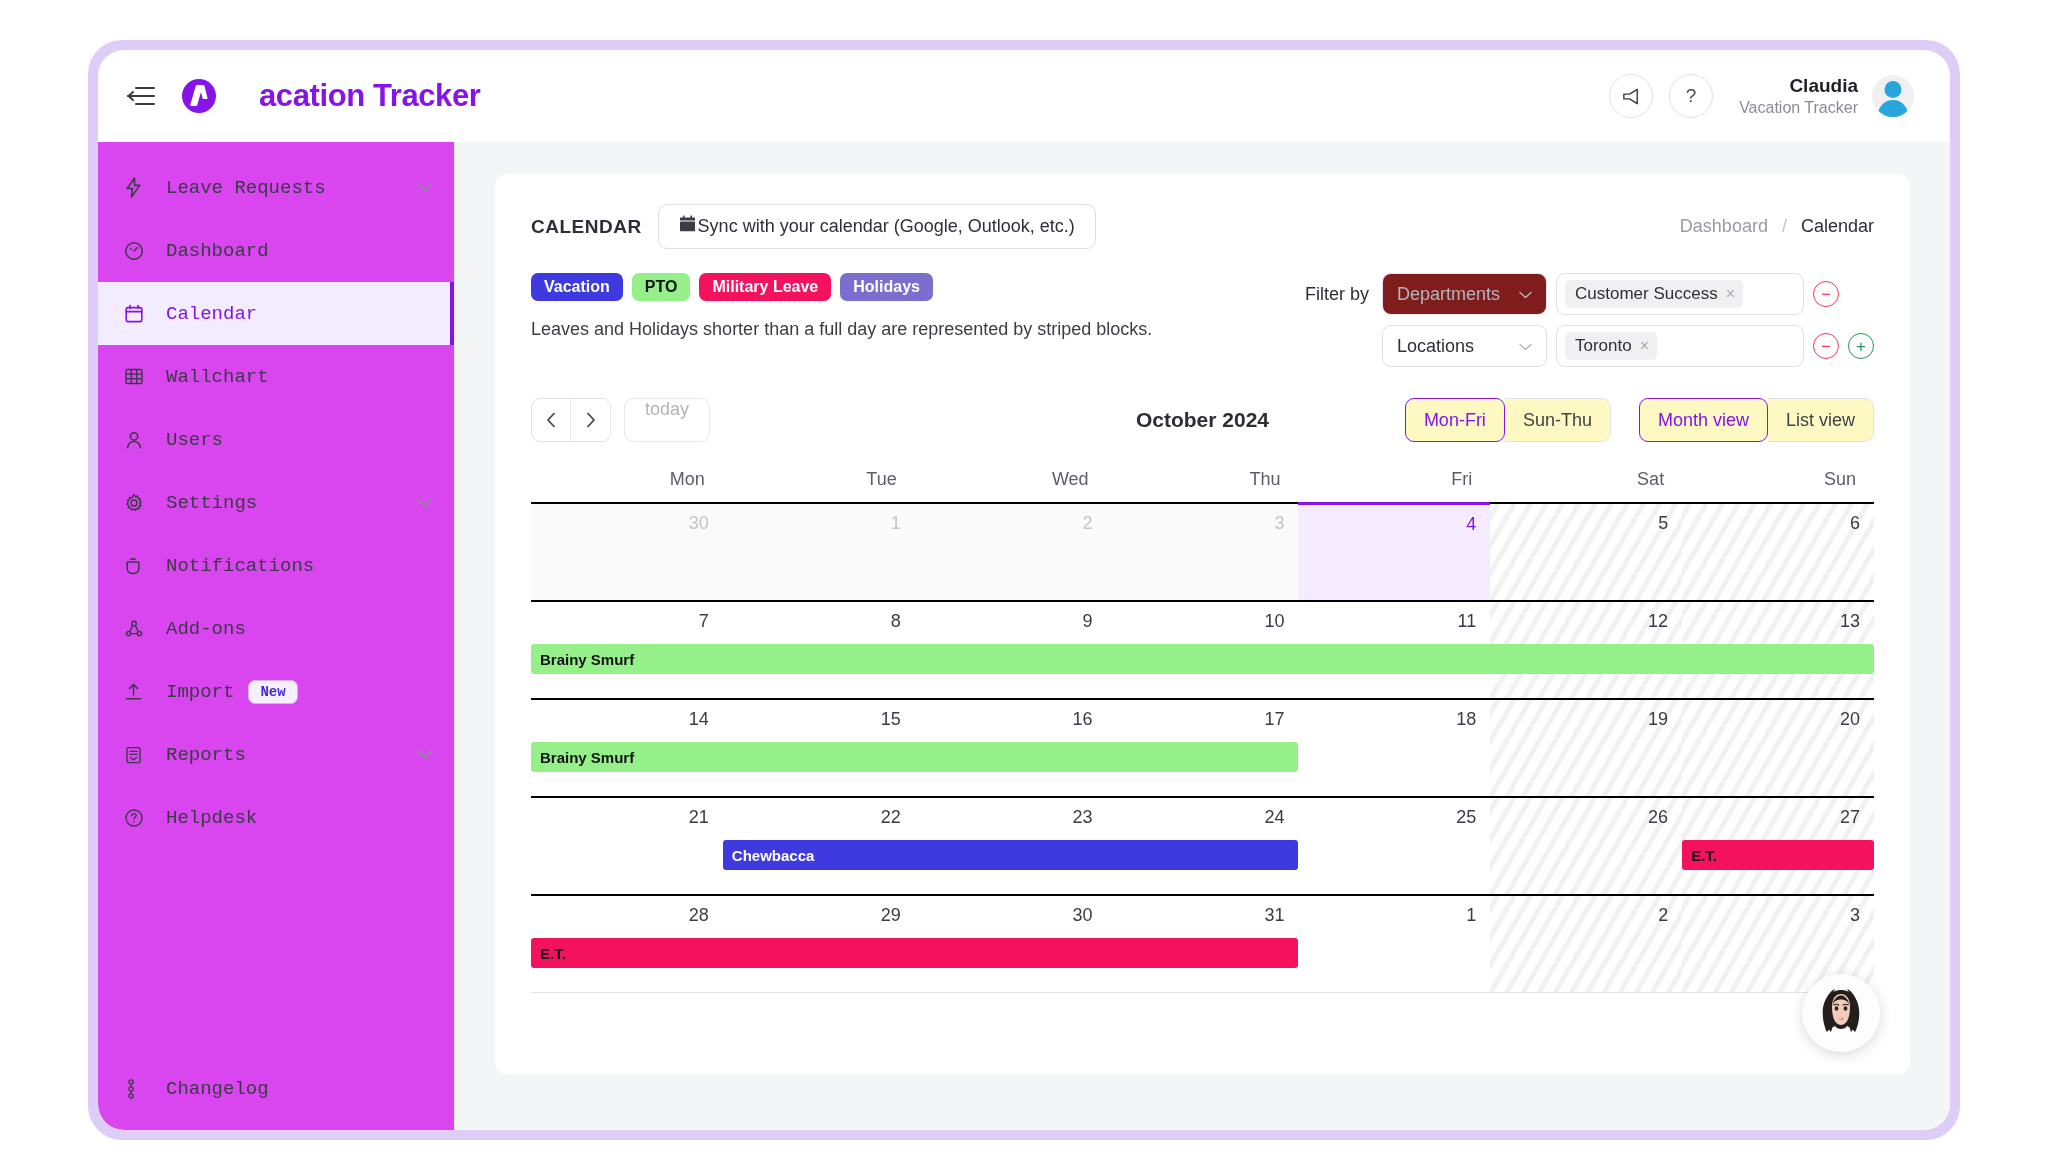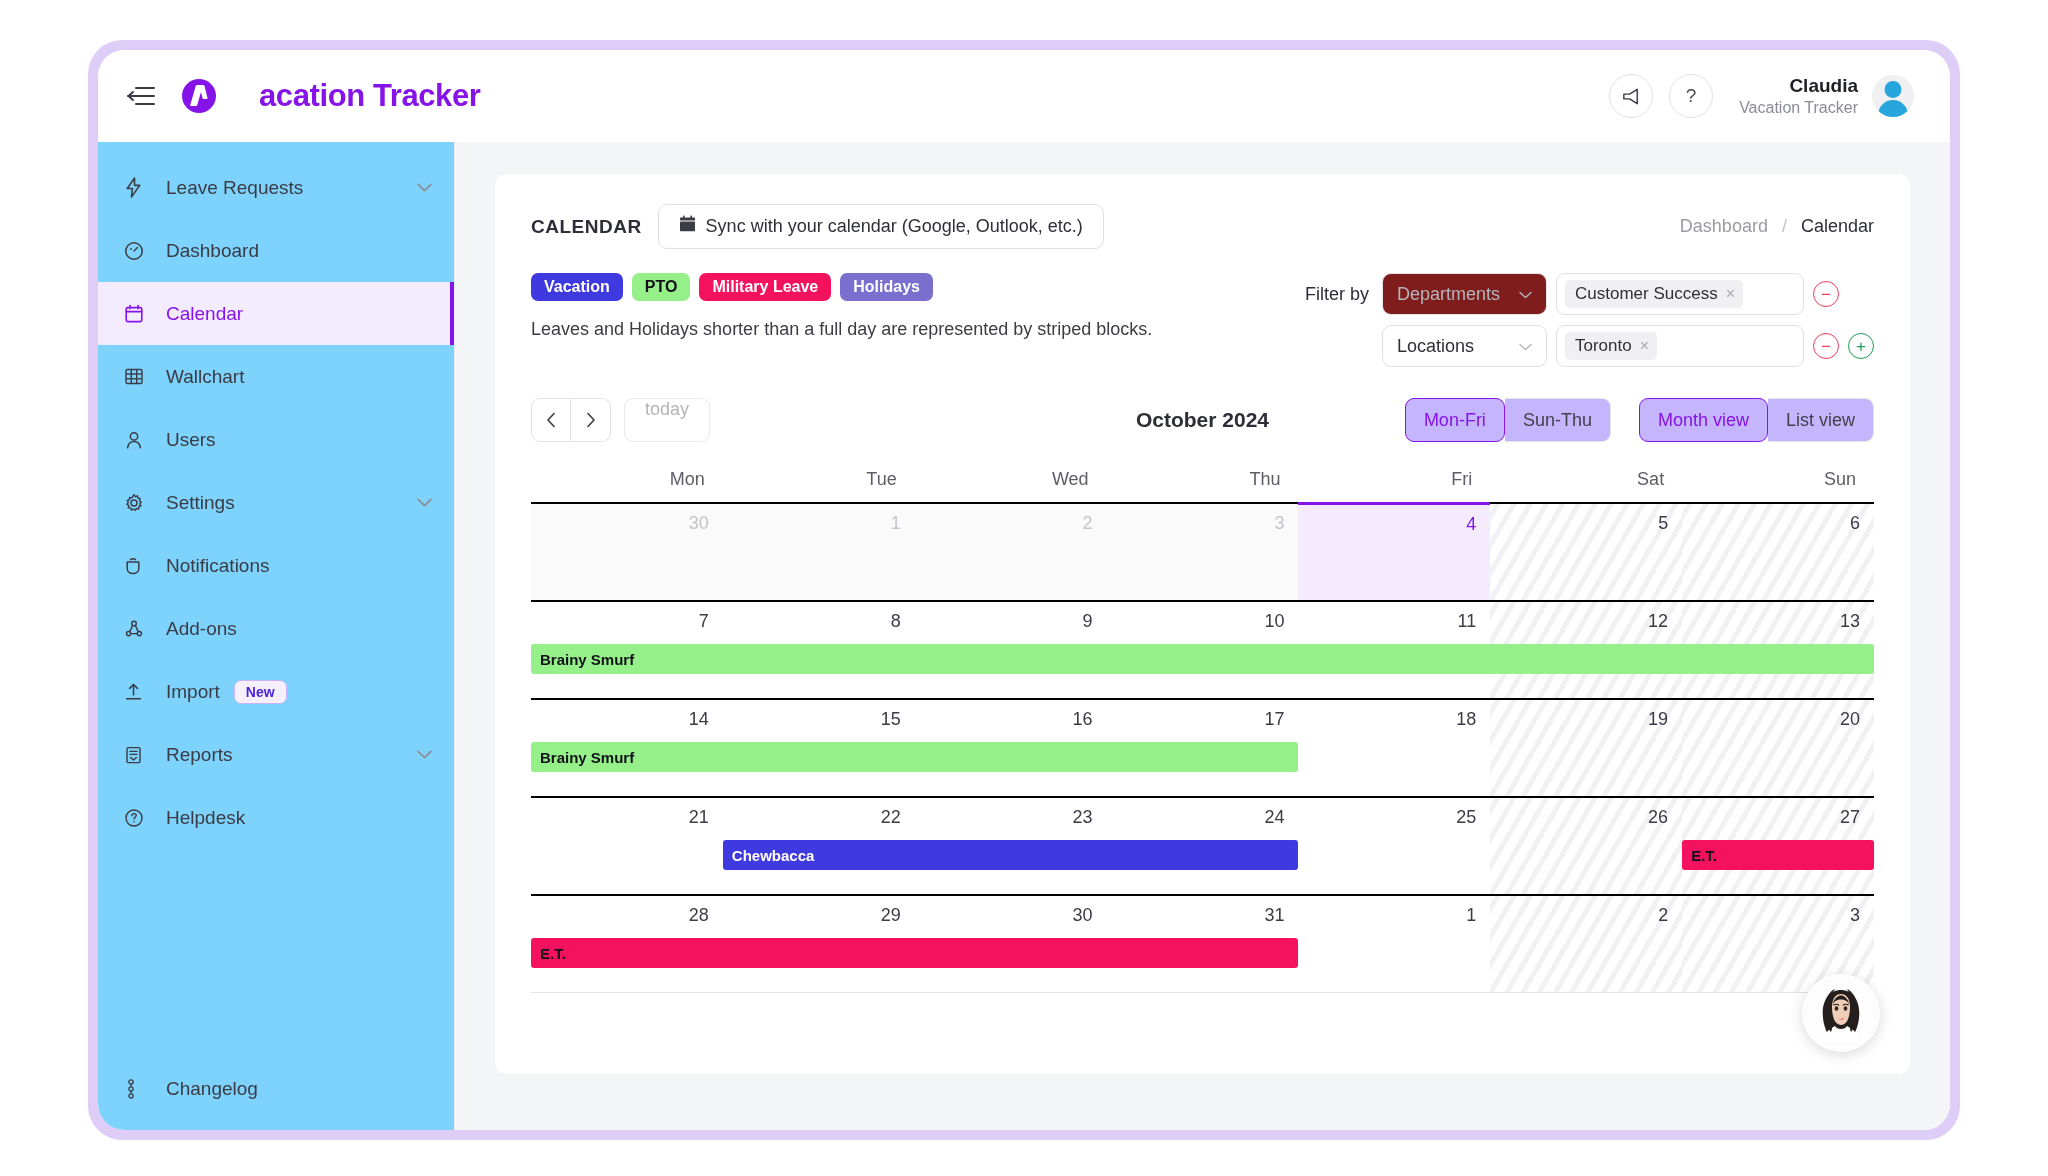--- a/index.html
+++ b/index.html
@@ -108,24 +108,25 @@
   }
   .avatar-circle .body {
     position: absolute; left: 50%; top: 25px; transform: translateX(-50%);
     width: 30px; height: 22px; border-radius: 15px 15px 0 0; background: #27a6dd;
   }
 
   
   .sidebar {
     position: absolute; left: 0; top: 92px;
     width: 357px; height: calc(100% - 92px);
-    background: #7dd3fc;
+    background: #d946ef;
     border-right: 1px solid #ececf0;
     border-bottom-left-radius: 26px;
     z-index: 4;
+    font-family: Liberation Mono, monospace;
   }
   .nav { padding-top: 14px; }
   .nav-item {
     position: relative;
     display: flex; align-items: center;
     height: 63px;
     padding-left: 26px; padding-right: 22px;
     font-size: 19px; color: #3b3b45;
     cursor: pointer;
   }
@@ -172,21 +173,21 @@
   }
 
   
   .card-head { display: flex; align-items: center; }
   .cal-title {
     font-size: 19px; font-weight: 700; color: #2e2e38;
     letter-spacing: 0.5px;
   }
   .sync-btn {
     margin-left: 16px;
-    display: flex; align-items: center; gap: 10px;
+    display: flex; align-items: center; gap: 2px;
     border: 1px solid #e0e0e4; border-radius: 9px;
     background: #fff;
     height: 45px; padding: 0 20px;
     font-size: 18px; color: #2f2f38; cursor: pointer;
   }
   .breadcrumb { margin-left: auto; font-size: 18px; color: #9a9aa2; }
   .breadcrumb .sep { margin: 0 9px; color: #c2c2c8; }
   .breadcrumb .cur { color: #2e2e38; }
 
   
@@ -266,21 +267,21 @@
     font-size: 18px; color: #b3b3ba; cursor: pointer;
   }
   .month-label {
     position: absolute; left: 50%; transform: translateX(-50%);
     font-size: 21px; font-weight: 700; color: #2e2e38;
   }
   .view-groups { margin-left: auto; display: flex; gap: 28px; }
   .seg { display: flex; }
   .seg button {
     height: 44px; padding: 0 18px;
-    border: 1px solid #e3e3e7; background: #c4b5fd;
+    border: 1px solid #e3e3e7; background: #fef9c3;
     font-family: inherit; font-size: 18px; color: #41414a;
     cursor: pointer;
   }
   .seg button:first-child { border-radius: 9px 0 0 9px; }
   .seg button:last-child  { border-radius: 0 9px 9px 0; border-left: none; }
   .seg button.on {
     color: #8613e8; border-color: #8613e8; position: relative; z-index: 2;
     border-radius: 9px;
   }
 

